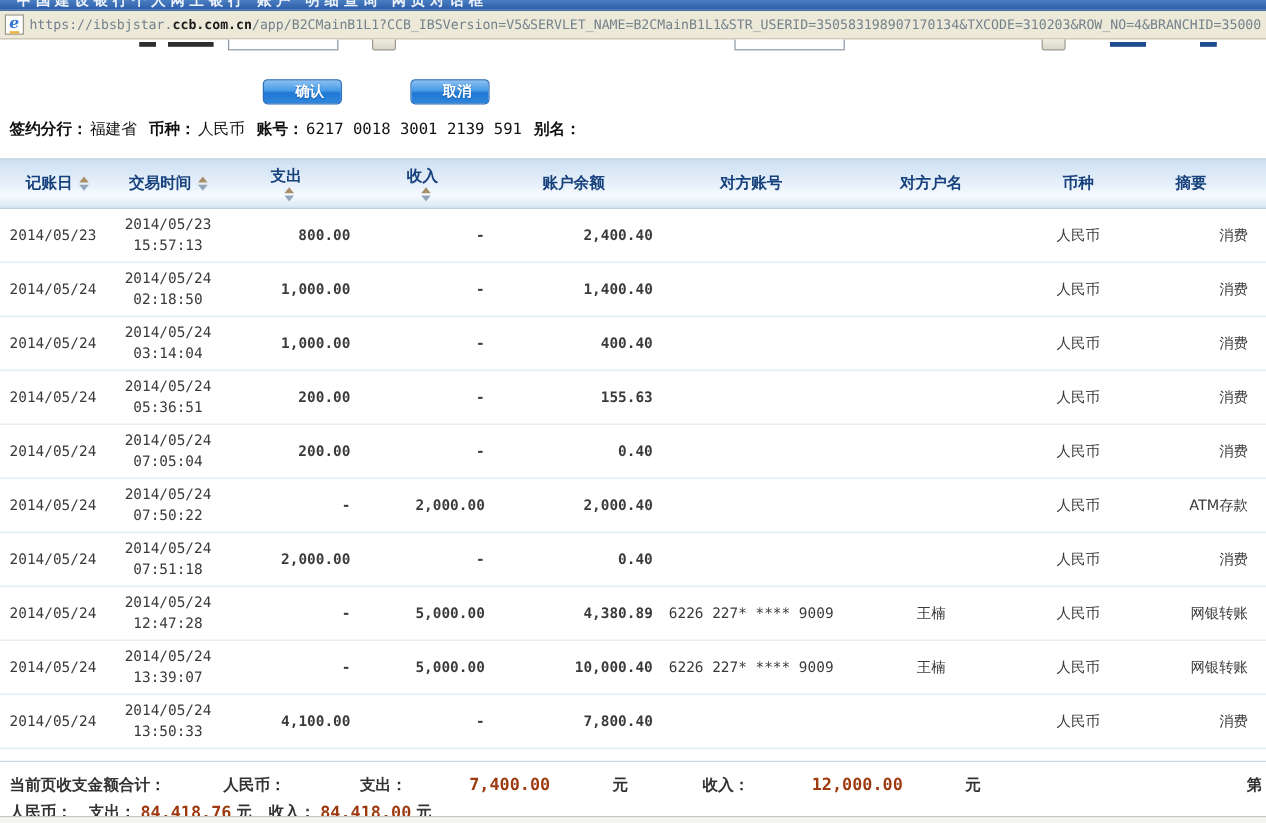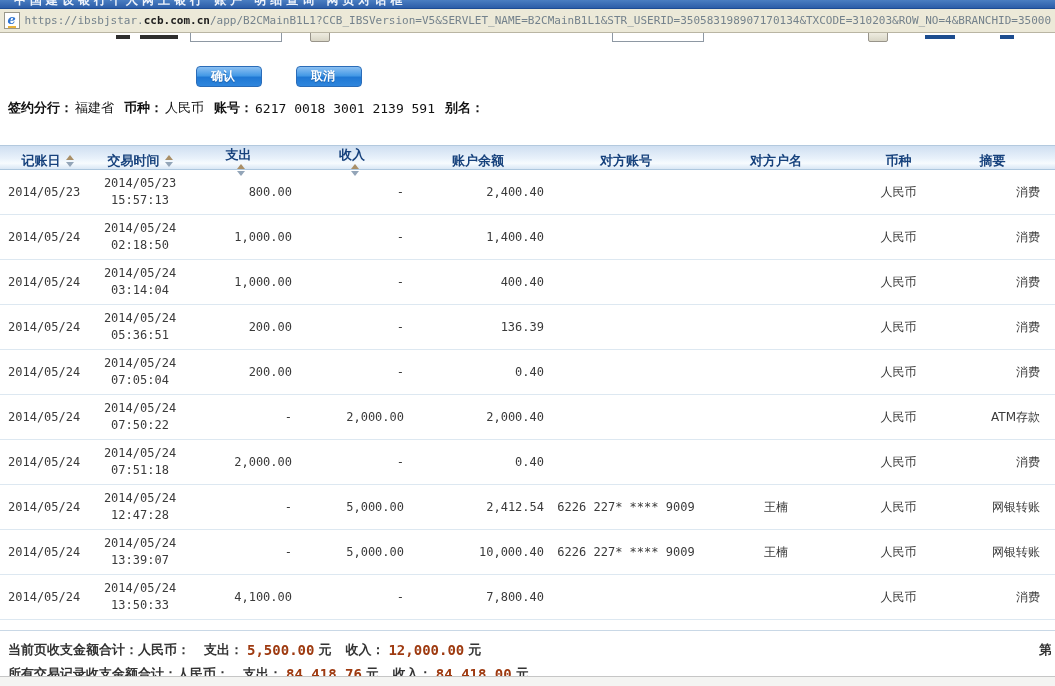--- a/index.html
+++ b/index.html
@@ -28,53 +28,53 @@
   .frag { background:#2e2e2e; height:4px; top:2px; }
   .blue-frag { background:#1d4d8f; height:4px; top:2px; }
   .clip-input { top:-10px; height:19px; width:92px; background:#fff; border:1px solid #8e98a3; }
   .clip-btn { top:-4px; height:13px; width:20px; background:linear-gradient(#f6f4ea,#d9d6c6);
     border:1px solid #98948a; border-radius:2px; }
 
   
   .actions { margin:22px 0 0 196px; display:flex; gap:34px; }
   .btn { min-width:66px; height:21px; padding:0 14px; color:#fff; font-size:12px; font-weight:bold;
     background:linear-gradient(180deg,#8cc0f2 0%,#459ae6 45%,#1f78d4 55%,#2f86dd 100%);
-    border:1px solid #2a6cb8; border-radius:4px; line-height:19px; text-align:left;
-    text-shadow:0 1px 1px #1a5ea8; cursor:pointer; }
+    border:1px solid #2a6cb8; border-radius:4px; line-height:19px; text-align:right;
+    text-shadow:0 1px 1px #1a5ea8; cursor:pointer;margin-left:23px; }
 
   
   .account-line { margin:12px 0 0 8px; font-size:13px; color:#111; display:flex;
     align-items:center; flex-wrap:nowrap;text-align:right; }
   .account-line b { font-weight:bold; }
   .account-line .val { font-weight:normal; margin:0 10px 0 2px; }
 
   
   .grid { display:grid; grid-template-columns:95px 90px 115px 112px 140px 148px 152px 93px 1fr; }
-  .thead { margin-top:28px; height:25px; align-items:center; font-size:13px; font-weight:bold;
+  .thead { margin-top:15px; height:42px; align-items:center; font-size:13px; font-weight:bold;
     color:#16417c; background:linear-gradient(180deg,#cfdff1 0%,#e9f2fb 55%,#f7fbfe 75%,#d9e7f5 100%);
     border-top:1px solid #b3c9de; border-bottom:1px solid #aec7de;font-family:Liberation Serif, serif; }
   .th { display:flex; align-items:center; }
   .th.c { justify-content:center; } .th.r { justify-content:flex-end; padding-right:8px;flex-direction:column; }
   .sorter { display:inline-flex; flex-direction:column; gap:2px; margin-left:5px; cursor:pointer; }
   .sorter .up { width:0;height:0;border-left:4px solid transparent;border-right:4px solid transparent;
     border-bottom:5px solid #a98f68; }
   .sorter .dn { width:0;height:0;border-left:4px solid transparent;border-right:4px solid transparent;
     border-top:5px solid #93a5b8; }
   .trow { height:45px; border-bottom:1px solid #dde8f1; font-size:12px; color:#3a3a3a;
     align-items:center; }
   .td { display:flex; align-items:center; white-space:nowrap; }
   .td.l { padding-left:8px; } .td.c { justify-content:center; }
-  .td.r { justify-content:flex-end; padding-right:8px; }
+  .td.r { justify-content:flex-end; padding-right:8px;font-weight:bold; }
   .td.r15 { justify-content:flex-end; padding-right:15px; }
   .td.twolines { flex-direction:column; justify-content:center; line-height:17px; }
 
   
   .summary { border-top:1px solid #c9d8e6; margin-top:10px; }
   .sumline1 { display:flex; align-items:center; font-size:13px; color:#333;
-    padding:10px 4px 6px 8px; font-weight:bold; }
+    padding:10px 4px 6px 8px; font-weight:bold;gap:48px; }
   .sumline1 .amt { color:#9e3a10; font-size:14px; margin:0 4px; }
   .sumline1 .sp { margin-left:14px; }
   .page-ind { margin-left:auto; padding-right:2px; color:#333; white-space:nowrap;
     width:12px; overflow:hidden; }
   .sumline2 { height:11px; overflow:hidden; padding-left:8px; }
   .sumline2 .inner { display:flex; align-items:flex-start; font-size:13px; color:#333;
     font-weight:bold; line-height:18px; }
   .sumline2 .amt { color:#9e3a10; font-size:14px; margin:0 4px; }
   .sumline2 .sp { margin-left:14px; }
   .bottom-band { border-top:1px solid #c6c6c6; background:#f4f4f2; height:22px; }
@@ -213,21 +213,21 @@
   </div>
 
   <div class="grid trow">
     <div class="td l mono">2014/05/24</div>
     <div class="td twolines mono">
         <span>2014/05/24</span>
         <span>05:36:51</span>
       </div>
     <div class="td r mono">200.00</div>
     <div class="td r mono">-</div>
-    <div class="td r mono">136.39</div>
+    <div class="td r mono">155.63</div>
     <div class="td c mono"></div>
     <div class="td c"></div>
     <div class="td c">人民币</div>
     <div class="td r15">消费</div>
   </div>
 
   <div class="grid trow">
     <div class="td l mono">2014/05/24</div>
     <div class="td twolines mono">
         <span>2014/05/24</span>
@@ -273,21 +273,21 @@
   </div>
 
   <div class="grid trow">
     <div class="td l mono">2014/05/24</div>
     <div class="td twolines mono">
         <span>2014/05/24</span>
         <span>12:47:28</span>
       </div>
     <div class="td r mono">-</div>
     <div class="td r mono">5,000.00</div>
-    <div class="td r mono">2,412.54</div>
+    <div class="td r mono">4,380.89</div>
     <div class="td c mono">6226 227* **** 9009</div>
     <div class="td c">王楠</div>
     <div class="td c">人民币</div>
     <div class="td r15">网银转账</div>
   </div>
 
   <div class="grid trow">
     <div class="td l mono">2014/05/24</div>
     <div class="td twolines mono">
         <span>2014/05/24</span>
@@ -316,30 +316,29 @@
     <div class="td c">人民币</div>
     <div class="td r15">消费</div>
   </div>
 </div>
 
 <div class="summary">
   <div class="sumline1">
     <span>当前页收支金额合计：</span>
     <span>人民币：</span>
     <span class="sp">支出：</span>
-    <span class="amt mono">5,500.00</span>
+    <span class="amt mono">7,400.00</span>
     <span>元</span>
     <span class="sp">收入：</span>
     <span class="amt mono">12,000.00</span>
     <span>元</span>
     <span class="page-ind">第</span>
   </div>
   <div class="sumline2">
     <div class="inner">
-      <span>所有交易记录收支金额合计：</span>
       <span>人民币：</span>
       <span class="sp">支出：</span>
       <span class="amt mono">84,418.76</span>
       <span>元</span>
       <span class="sp">收入：</span>
       <span class="amt mono">84,418.00</span>
       <span>元</span>
     </div>
   </div>
   <div class="bottom-band"></div>

